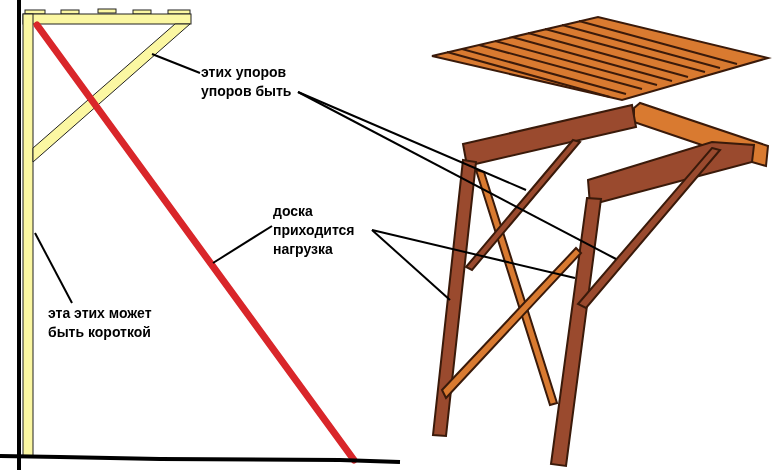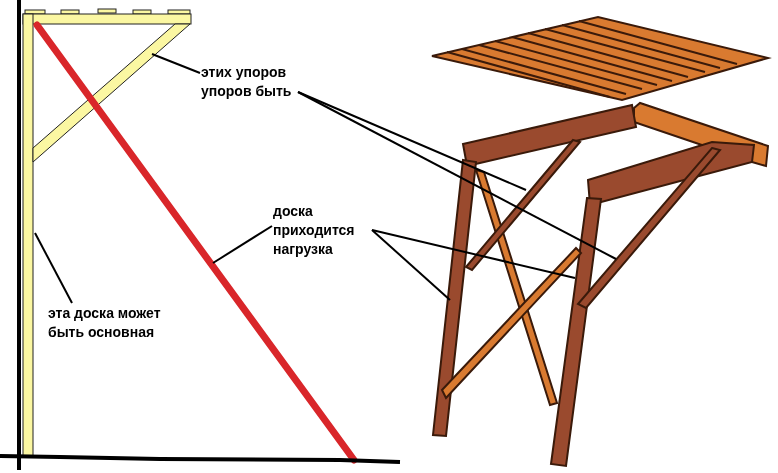--- a/index.html
+++ b/index.html
@@ -91,15 +91,15 @@
   <span>упоров быть</span>
 </div>
 
 <div class="label" style="left:273px; top:202px;">
   <span>доска</span>
   <span>приходится</span>
   <span>нагрузка</span>
 </div>
 
 <div class="label" style="left:48px; top:304px;">
-  <span>эта доска может</span>
-  <span>быть основная</span>
+  <span>эта этих может</span>
+  <span>быть короткой</span>
 </div>
 
 </body></html>

